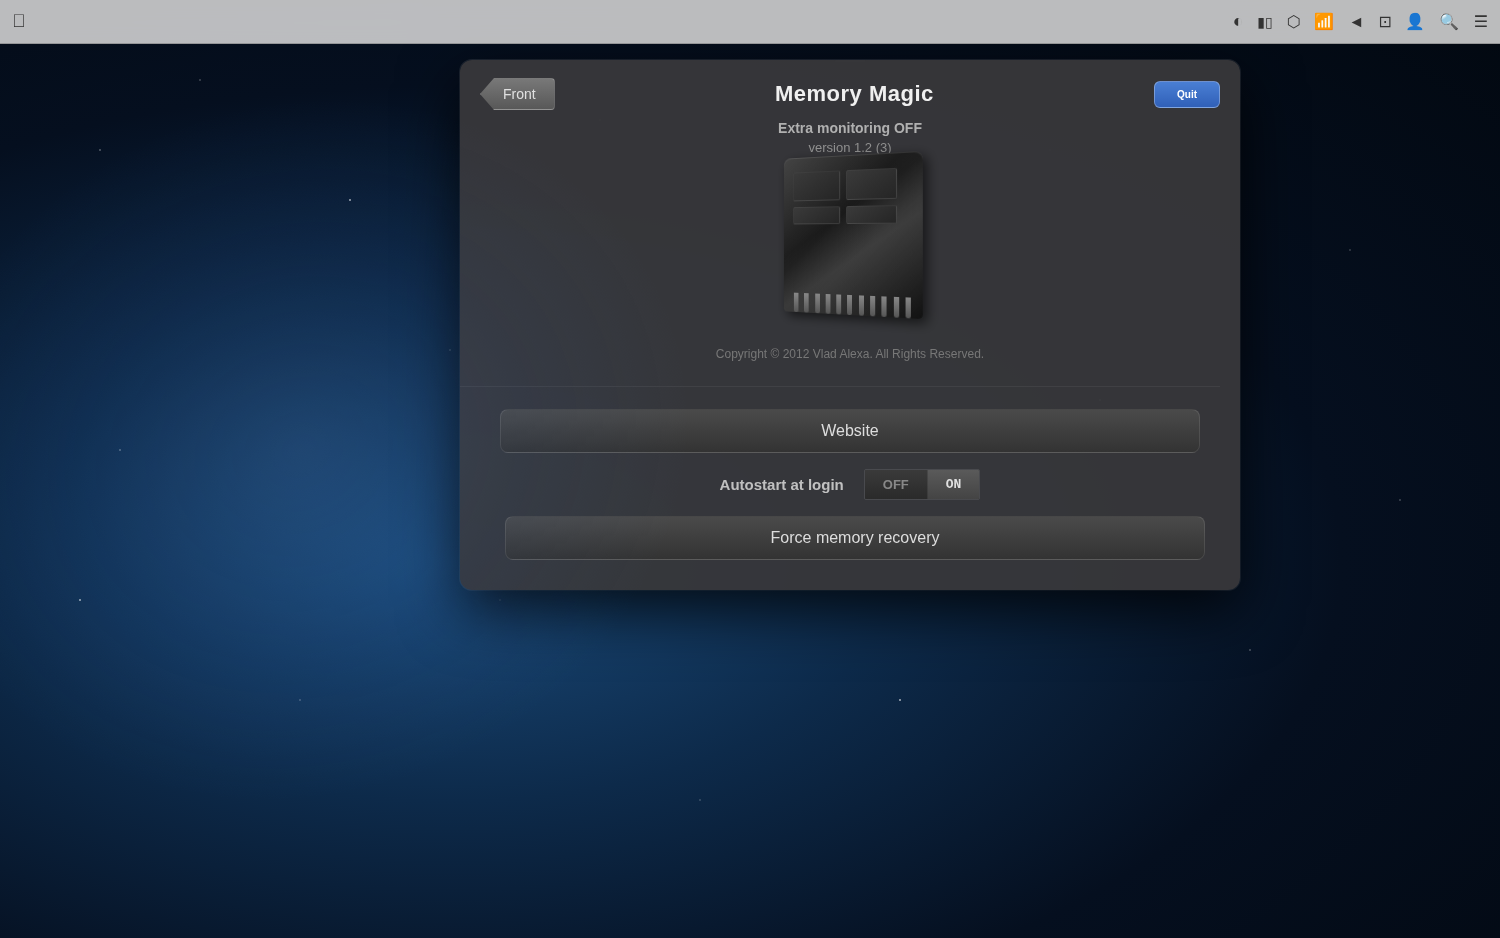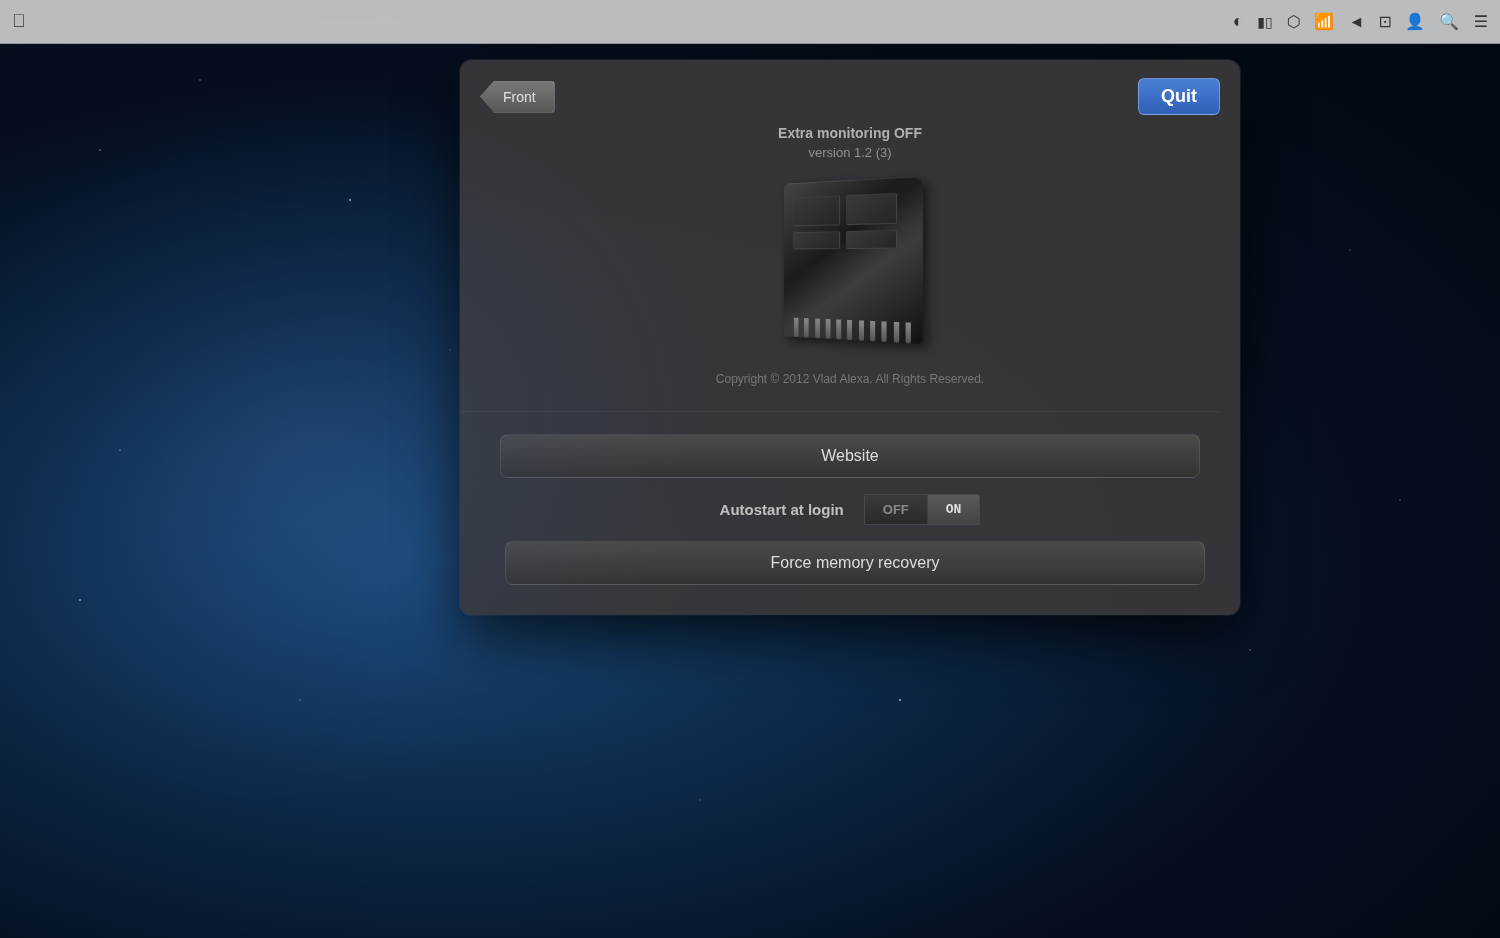--- a/index.html
+++ b/index.html
@@ -145,21 +145,21 @@
       cursor: pointer;
       clip-path: polygon(14px 0%, 100% 0%, 100% 100%, 14px 100%, 0% 50%);
       border-radius: 4px;
     }
 
     .quit-btn {
       background: linear-gradient(to bottom, #4a7fd4, #3060b8);
       border: 1px solid rgba(255,255,255,0.3);
       border-radius: 6px;
       color: #fff;
-      font-size: 18px;
+      font-size: 10px;
       font-weight: 600;
       padding: 7px 22px;
       cursor: pointer;
     }
 
     .window-title {
       text-align: center;
       flex: 1;
     }
 
@@ -182,21 +182,20 @@
       font-size: 14px;
       font-weight: 600;
       margin-bottom: 4px;
       text-align: center;
     }
 
     .version {
       color: #909090;
       font-size: 13px;
       text-align: center;
-      margin-bottom: 20px;
     }
 
     
     .ram-icon {
       width: 160px;
       height: 170px;
       margin: 0 auto 20px auto;
       position: relative;
     }
 
@@ -375,20 +374,23 @@
     </div>
   </div>
 
   <div class="app-window">
 
     <div class="window-header">
       <div class="front-button-wrap">
         <button class="front-btn">Front</button>
       </div>
 
+      <div class="window-title">
+        <h1>Memory Magic</h1>
+      </div>
 
       <button class="quit-btn">Quit</button>
     </div>
 
     <div class="window-body">
 
       <p class="subtitle">Extra monitoring OFF</p>
       <p class="version">version 1.2 (3)</p>
 
       <div class="ram-icon">

